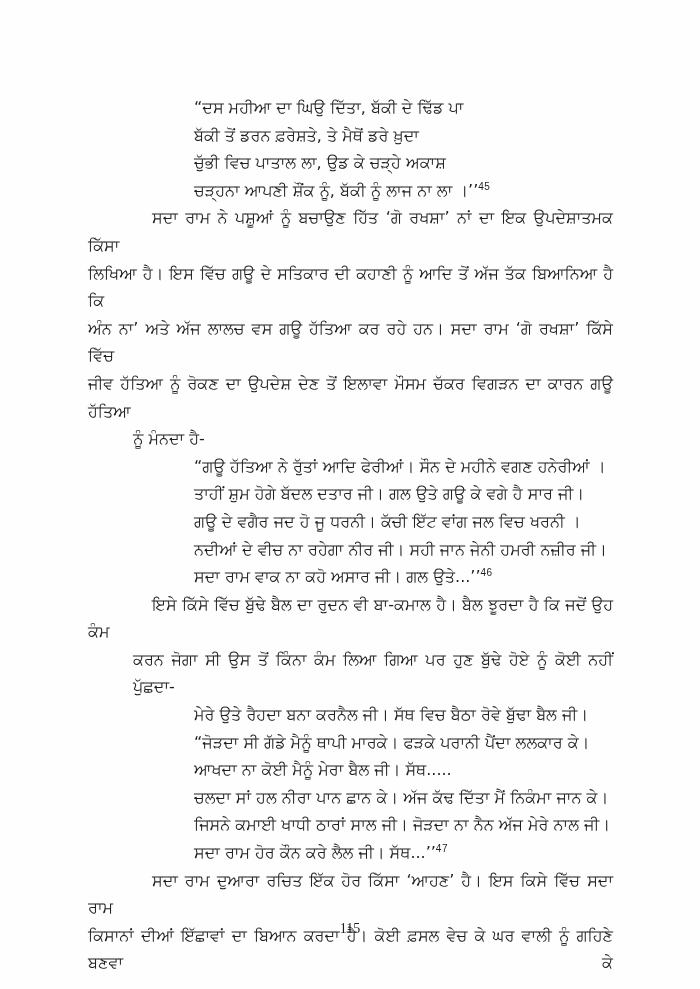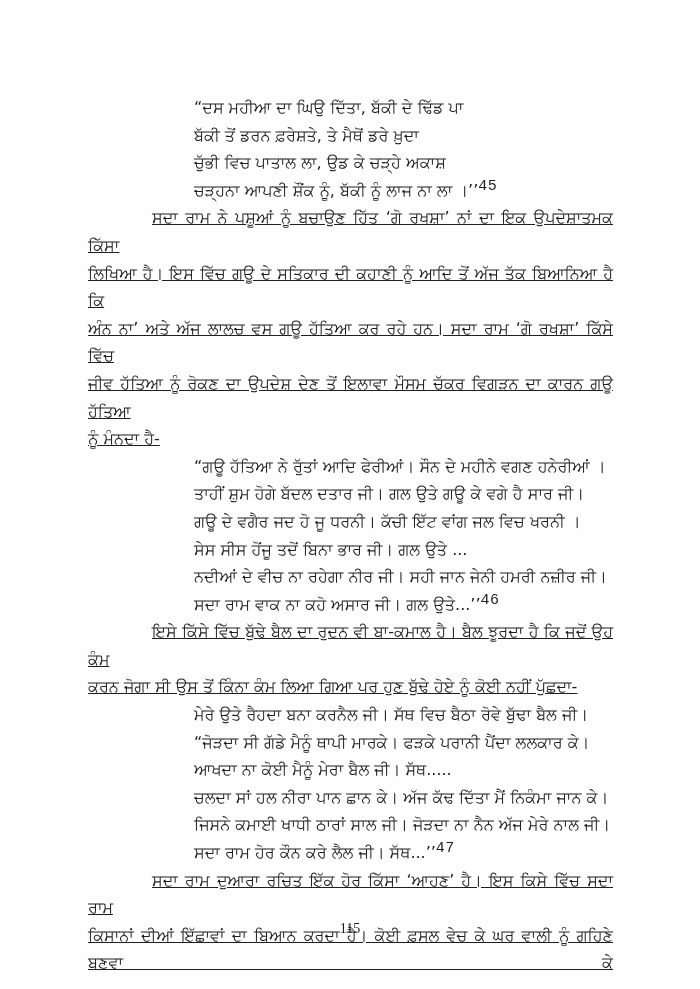--- a/index.html
+++ b/index.html
@@ -19,27 +19,26 @@
     top: 94px;
     width: 525px;
     font-size: 16px;
     line-height: 27.6px;
   }
   .verse { margin-left: 106px; }
   .vline { white-space: nowrap; }
   .pline {
     text-align: justify;
     text-align-last: justify;
-    text-decoration: underline;
   }
   .pline.first { text-indent: 64px; }
-  .pline.last { text-align-last: auto; }
+  .pline.last { text-align-last: auto; margin-left: 45px; }
   sup.fn {
-    font-family: Liberation Mono, monospace;
-    font-size: 15px;
+    font-family: Liberation Sans, sans-serif;
+    font-size: 10px;
     line-height: 0;
     vertical-align: super;
     letter-spacing: 0.5px;
   }
   .pageno {
     position: absolute;
     top: 921px;
     left: 0;
     width: 100%;
     text-align: center;
@@ -66,21 +65,20 @@
       <div class="pline">ਲਿਖਿਆ ਹੈ। ਇਸ ਵਿੱਚ ਗਊ ਦੇ ਸਤਿਕਾਰ ਦੀ ਕਹਾਣੀ ਨੂੰ ਆਦਿ ਤੋਂ ਅੱਜ ਤੱਕ ਬਿਆਨਿਆ ਹੈ ਕਿ</div>
       <div class="pline">ਅੰਨ ਨਾ’ ਅਤੇ ਅੱਜ ਲਾਲਚ ਵਸ ਗਊ ਹੱਤਿਆ ਕਰ ਰਹੇ ਹਨ। ਸਦਾ ਰਾਮ ‘ਗੋ ਰਖਸ਼ਾ’ ਕਿੱਸੇ ਵਿੱਚ</div>
       <div class="pline">ਜੀਵ ਹੱਤਿਆ ਨੂੰ ਰੋਕਣ ਦਾ ਉਪਦੇਸ਼ ਦੇਣ ਤੋਂ ਇਲਾਵਾ ਮੌਸਮ ਚੱਕਰ ਵਿਗੜਨ ਦਾ ਕਾਰਨ ਗਊ ਹੱਤਿਆ</div>
       <div class="pline last">ਨੂੰ ਮੰਨਦਾ ਹੈ-</div>
     </div>
 
     <div class="verse">
       <div class="vline">“ਗਊ ਹੱਤਿਆ ਨੇ ਰੁੱਤਾਂ ਆਦਿ ਫੇਰੀਆਂ। ਸੌਨ ਦੇ ਮਹੀਨੇ ਵਗਣ ਹਨੇਰੀਆਂ ।</div>
       <div class="vline">ਤਾਹੀਂ ਸ਼ੁਮ ਹੋਗੇ ਬੱਦਲ ਦਤਾਰ ਜੀ। ਗਲ ਉਤੇ ਗਊ ਕੇ ਵਗੇ ਹੈ ਸਾਰ ਜੀ।</div>
       <div class="vline">ਗਊ ਦੇ ਵਗੈਰ ਜਦ ਹੋ ਜੂ ਧਰਨੀ। ਕੱਚੀ ਇੱਟ ਵਾਂਗ ਜਲ ਵਿਚ ਖਰਨੀ ।</div>
-      <div class="vline">ਸੇਸ ਸੀਸ ਹੋਂਜੂ ਤਦੋਂ ਬਿਨਾ ਭਾਰ ਜੀ। ਗਲ ਉਤੇ ...</div>
       <div class="vline">ਨਦੀਆਂ ਦੇ ਵੀਚ ਨਾ ਰਹੇਗਾ ਨੀਰ ਜੀ। ਸਹੀ ਜਾਨ ਜੇਨੀ ਹਮਰੀ ਨਜ਼ੀਰ ਜੀ।</div>
       <div class="vline"><span>ਸਦਾ ਰਾਮ ਵਾਕ ਨਾ ਕਹੋ ਅਸਾਰ ਜੀ। ਗਲ ਉਤੇ...’’</span><sup class="fn">46</sup></div>
     </div>
 
     <div class="para">
       <div class="pline first">ਇਸੇ ਕਿੱਸੇ ਵਿੱਚ ਬੁੱਢੇ ਬੈਲ ਦਾ ਰੁਦਨ ਵੀ ਬਾ-ਕਮਾਲ ਹੈ। ਬੈਲ ਝੂਰਦਾ ਹੈ ਕਿ ਜਦੋਂ ਉਹ ਕੰਮ</div>
       <div class="pline last">ਕਰਨ ਜੋਗਾ ਸੀ ਉਸ ਤੋਂ ਕਿੰਨਾ ਕੰਮ ਲਿਆ ਗਿਆ ਪਰ ਹੁਣ ਬੁੱਢੇ ਹੋਏ ਨੂੰ ਕੋਈ ਨਹੀਂ ਪੁੱਛਦਾ-</div>
     </div>
 
     <div class="verse">

